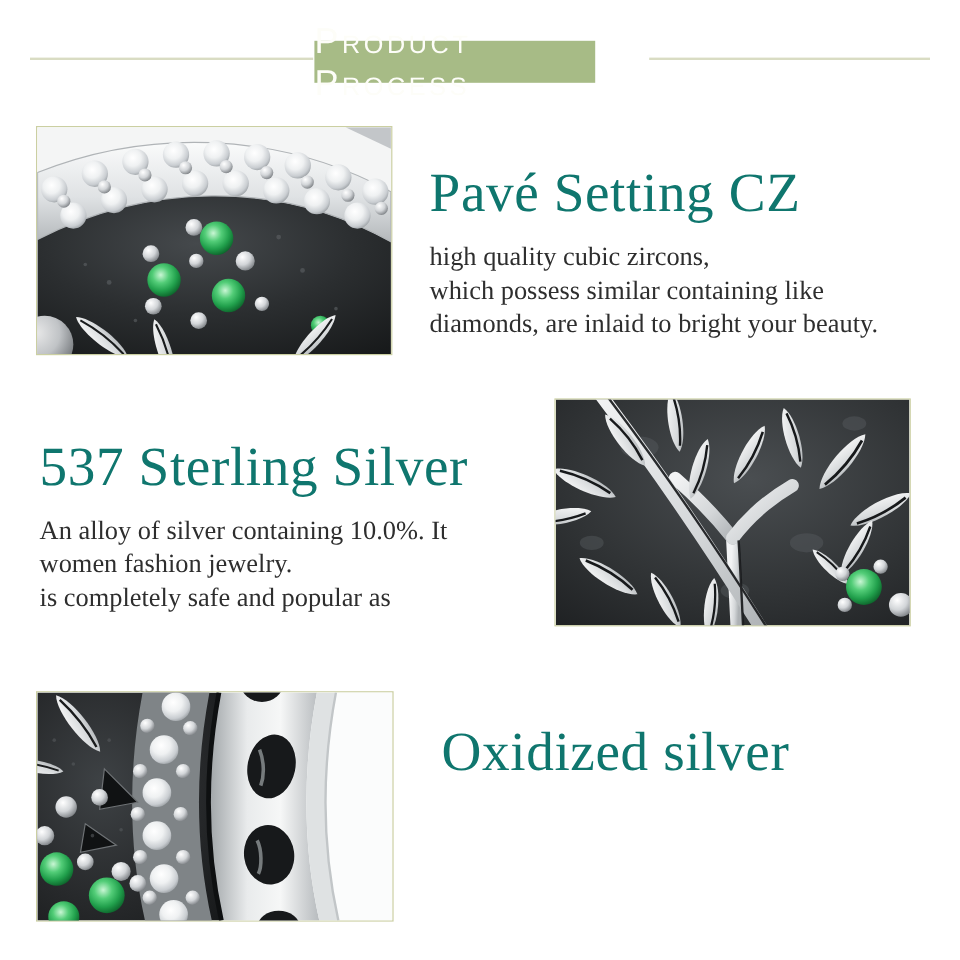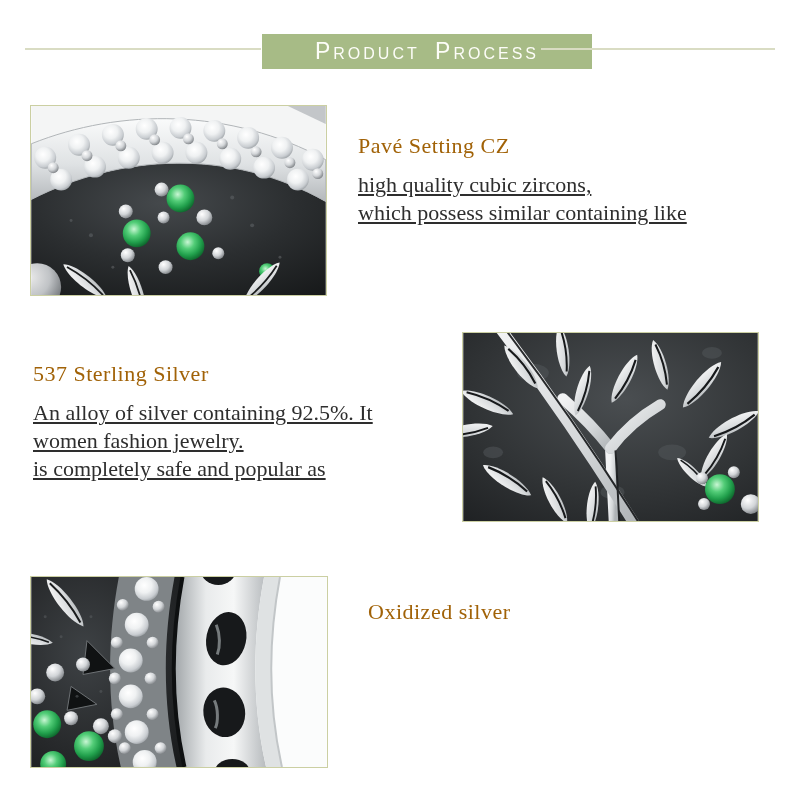--- a/index.html
+++ b/index.html
@@ -5,51 +5,51 @@
   html,body{margin:0;padding:0;}
   body{
     width:800px;height:800px;background:#ffffff;
     font-family:"Liberation Serif", serif;
     position:relative;overflow:hidden;
   }
   .page{position:relative;width:800px;height:800px;background:#ffffff;}
 
   
   .banner{
-    position:absolute;left:262px;top:34px;width:330px;height:35px;
+    position:absolute;left:262px;top:34px;width:234px;height:35px;
     background:#a7bb86;color:#fdfdf8;
     font-family:"Liberation Sans", sans-serif;
     font-variant:small-caps;
-    font-size:23px;letter-spacing:3px;word-spacing:6px;
+    font-size:30px;letter-spacing:3px;word-spacing:6px;
     display:flex;align-items:center;justify-content:center;
     line-height:35px;
   }
   .hline{position:absolute;top:48px;height:2px;background:#d9dcc3;}
   .hline-left{left:25px;width:236px;}
   .hline-right{left:541px;width:234px;}
 
   
   .photo{position:absolute;border:1px solid #cbcfa2;background:#fff;box-sizing:border-box;}
   .photo svg{display:block;width:100%;height:100%;}
   .photo-1{left:30px;top:105px;width:297px;height:191px;}
   .photo-2{left:462px;top:332px;width:297px;height:190px;}
   .photo-3{left:30px;top:576px;width:298px;height:192px;}
 
   
   .textblock{position:absolute;color:#2e2e2e;}
   .tb-1{left:358px;top:133px;width:440px;}
   .tb-2{left:33px;top:361px;width:425px;}
   .tb-3{left:358px;top:599px;width:435px;}
   .heading{
-    font-size:22px;font-weight:normal;color:#a16207;
+    font-size:46px;font-weight:normal;color:#0f766e;
     margin:0 0 12px 0;letter-spacing:0.5px;line-height:1.2;
   }
   .tb-3 .heading{margin-left:10px;}
   .bodytext{font-size:22px;line-height:28px;color:#2e2e2e;}
-  .bodytext div{white-space:nowrap;text-decoration:underline;}
+  .bodytext div{white-space:nowrap;}
 </style>
 </head>
 <body>
 
 <div class="page">
 
   <div class="hline hline-left"></div>
   <div class="banner">Product Process</div>
   <div class="hline hline-right"></div>
 
@@ -159,27 +159,28 @@
       <use href="#leaf" transform="translate(232,177) rotate(42) scale(1.1)"></use>
       <circle cx="6" cy="182" r="24" fill="url(#bead)" opacity="0.9"></circle>
     </svg>
   </div>
 
   <div class="textblock tb-1">
     <h2 class="heading">Pavé Setting CZ</h2>
     <div class="bodytext">
       <div>high quality cubic zircons,</div>
       <div>which possess similar containing like</div>
+      <div>diamonds, are inlaid to bright your beauty.</div>
     </div>
   </div>
 
   <div class="textblock tb-2">
     <h2 class="heading">537 Sterling Silver</h2>
     <div class="bodytext">
-      <div>An alloy of silver containing 92.5%. It</div>
+      <div>An alloy of silver containing 10.0%. It</div>
       <div>women fashion jewelry.</div>
       <div>is completely safe and popular as</div>
     </div>
   </div>
 
   <div class="photo photo-2">
     <svg viewBox="0 0 296 189">
       <defs>
         <radialGradient id="dark2" cx="55%" cy="35%" r="95%">
           <stop offset="0" stop-color="#4a4e51"></stop>

